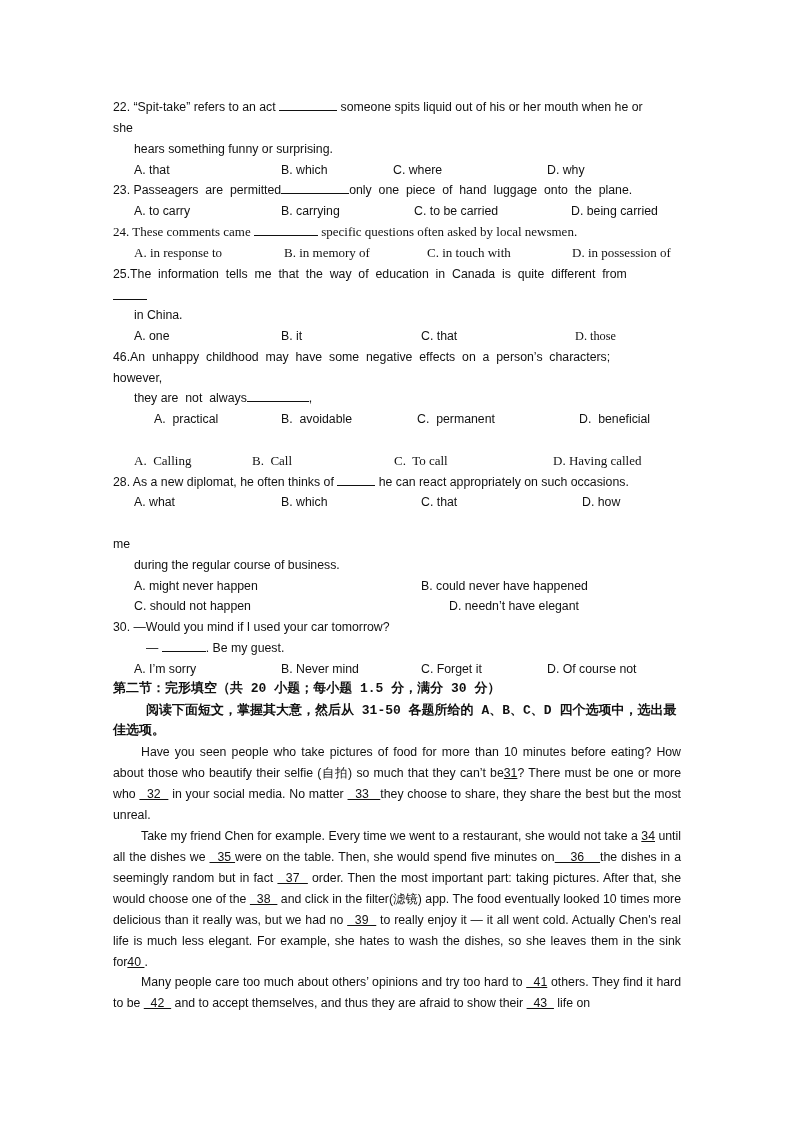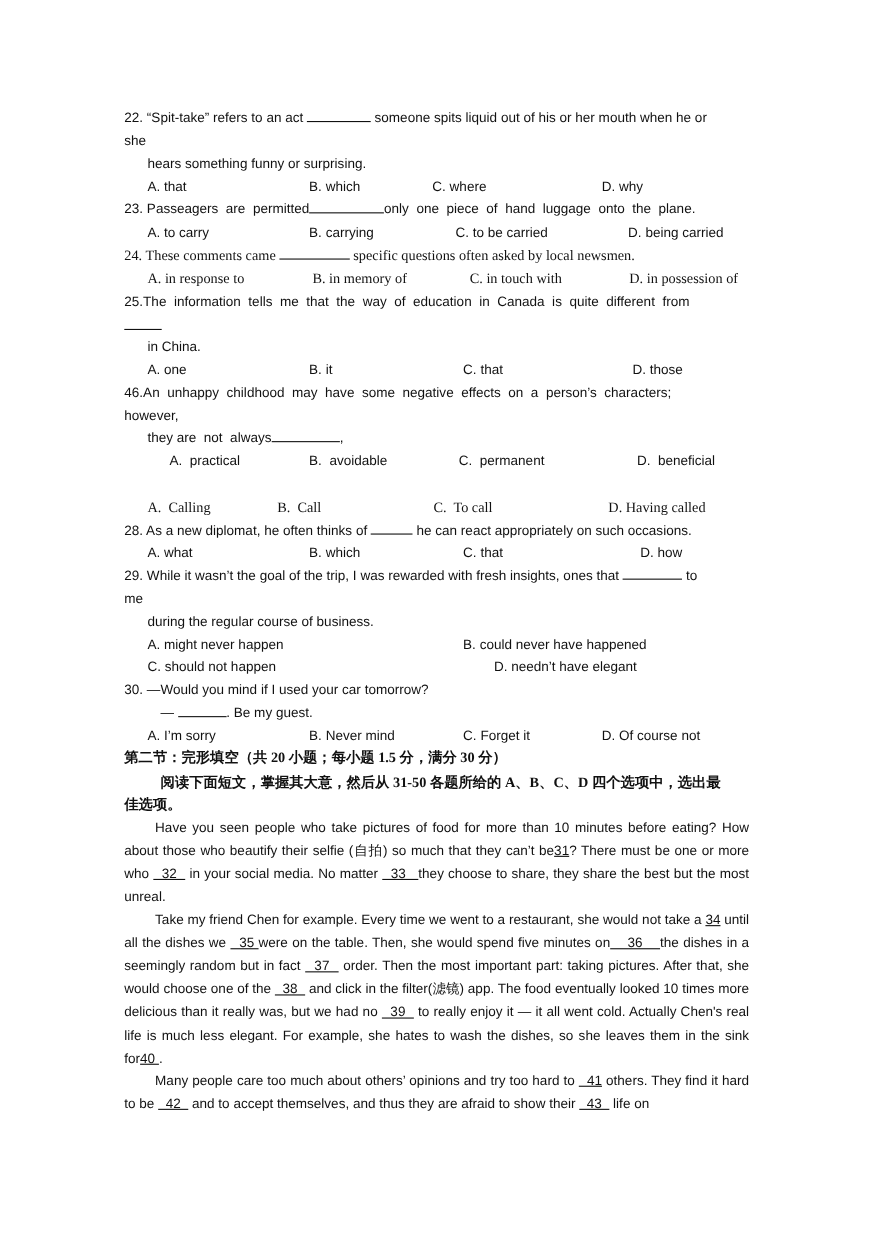--- a/index.html
+++ b/index.html
@@ -4,21 +4,21 @@
 <style>
   html, body { margin: 0; padding: 0; background: #ffffff; }
   body { width: 794px; height: 1123px; position: relative; overflow: hidden; color: #111; }
   .page { position: absolute; left: 0; top: 0; width: 794px; height: 1123px; }
   .ln { position: absolute; white-space: nowrap; font-family: "Liberation Sans", sans-serif; font-size: 12.3px; line-height: 16px; }
   .serif { font-family: "Liberation Serif", serif; font-size: 13px; }
   .blank { display: inline-block; border-bottom: 1px solid #111; height: 11px; vertical-align: baseline; }
   .u { text-decoration: underline; white-space: pre; }
   .opt { position: absolute; white-space: nowrap; font-family: "Liberation Sans", sans-serif; font-size: 12.3px; line-height: 16px; }
   .opt.serif { font-family: "Liberation Serif", serif; font-size: 13px; }
-  .cn { position: absolute; white-space: nowrap; font-family: Liberation Serif, serif; font-weight: bold; font-size: 13px; line-height: 18px; text-align: center; }
+  .cn { position: absolute; white-space: nowrap; font-family: Liberation Mono, monospace; font-weight: bold; font-size: 13px; line-height: 18px; text-align: center; }
   .para { position: absolute; left: 113px; width: 568px; font-family: "Liberation Sans", sans-serif; font-size: 12.3px; line-height: 21px; text-align: justify; }
   .para .first { display: inline-block; width: 28px; }
 </style>
 </head>
 <body>
 
 <div class="page">
 
   <div class="ln" style="left:113px;top:99px;">
     <span>22. “Spit-take” refers to an act </span><span class="blank" style="width:58px;"></span><span> someone spits liquid out of his or her mouth when he or</span>
@@ -45,21 +45,21 @@
   <div class="opt serif" style="left:284px;top:245px;">B.  in memory of</div>
   <div class="opt serif" style="left:427px;top:245px;">C. in touch with</div>
   <div class="opt serif" style="left:572px;top:245px;">D. in possession of</div>
 
   <div class="ln" style="left:113px;top:266px;white-space:pre;">25.The  information  tells  me  that  the  way  of  education  in  Canada  is  quite  different  from</div>
   <div class="blank" style="position:absolute;left:113px;top:288px;width:34px;"></div>
   <div class="ln" style="left:134px;top:307px;">in China.</div>
   <div class="opt" style="left:134px;top:328px;">A. one</div>
   <div class="opt" style="left:281px;top:328px;">B. it</div>
   <div class="opt" style="left:421px;top:328px;">C. that</div>
-  <div class="opt" style="left:575px;top:328px;">D. those</div>
+  <div class="opt" style="left:575px;top:328px;font-family:Liberation Serif, serif;">D. those</div>
 
   <div class="ln" style="left:113px;top:349px;white-space:pre;">46.An  unhappy  childhood  may  have  some  negative  effects  on  a  person’s  characters;</div>
   <div class="ln" style="left:113px;top:370px;">however,</div>
   <div class="ln" style="left:134px;top:390px;">
     <span style="white-space:pre">they are  not  always</span><span class="blank" style="width:62px;"></span><span>,</span>
   </div>
   <div class="opt" style="left:134px;top:411px;white-space:pre;margin-left:20px;">A.  practical</div>
   <div class="opt" style="left:281px;top:411px;white-space:pre;">B.  avoidable</div>
   <div class="opt" style="left:417px;top:411px;white-space:pre;">C.  permanent</div>
   <div class="opt" style="left:579px;top:411px;white-space:pre;">D.  beneficial</div>
@@ -70,23 +70,20 @@
   <div class="opt serif" style="left:553px;top:453px;white-space:pre;">D. Having called</div>
 
   <div class="ln" style="left:113px;top:474px;">
     <span style="white-space:pre">28. As a new diplomat, he often thinks of </span><span class="blank" style="width:38px;"></span><span style="white-space:pre"> he can react appropriately on such occasions.</span>
   </div>
   <div class="opt" style="left:134px;top:494px;">A. what</div>
   <div class="opt" style="left:281px;top:494px;">B. which</div>
   <div class="opt" style="left:421px;top:494px;">C. that</div>
   <div class="opt" style="left:582px;top:494px;">D. how</div>
 
-  <div class="ln" style="left:113px;top:515px;">
-    <span style="white-space:pre">29. While it wasn’t the goal of the trip, I was rewarded with fresh insights, ones that </span><span class="blank" style="width:54px;"></span><span style="white-space:pre"> to</span>
-  </div>
   <div class="ln" style="left:113px;top:536px;">me</div>
   <div class="ln" style="left:134px;top:557px;">during the regular course of business.</div>
   <div class="opt" style="left:134px;top:578px;">A. might never happen</div>
   <div class="opt" style="left:421px;top:578px;">B. could never have happened</div>
   <div class="opt" style="left:134px;top:598px;">C. should not happen</div>
   <div class="opt" style="left:449px;top:598px;">D. needn’t have elegant</div>
 
   <div class="ln" style="left:113px;top:619px;">30. —Would you mind if I used your car tomorrow?</div>
   <div class="ln" style="left:146px;top:640px;">
     <span style="white-space:pre">— </span><span class="blank" style="width:44px;"></span><span style="white-space:pre">. Be my guest.</span>

